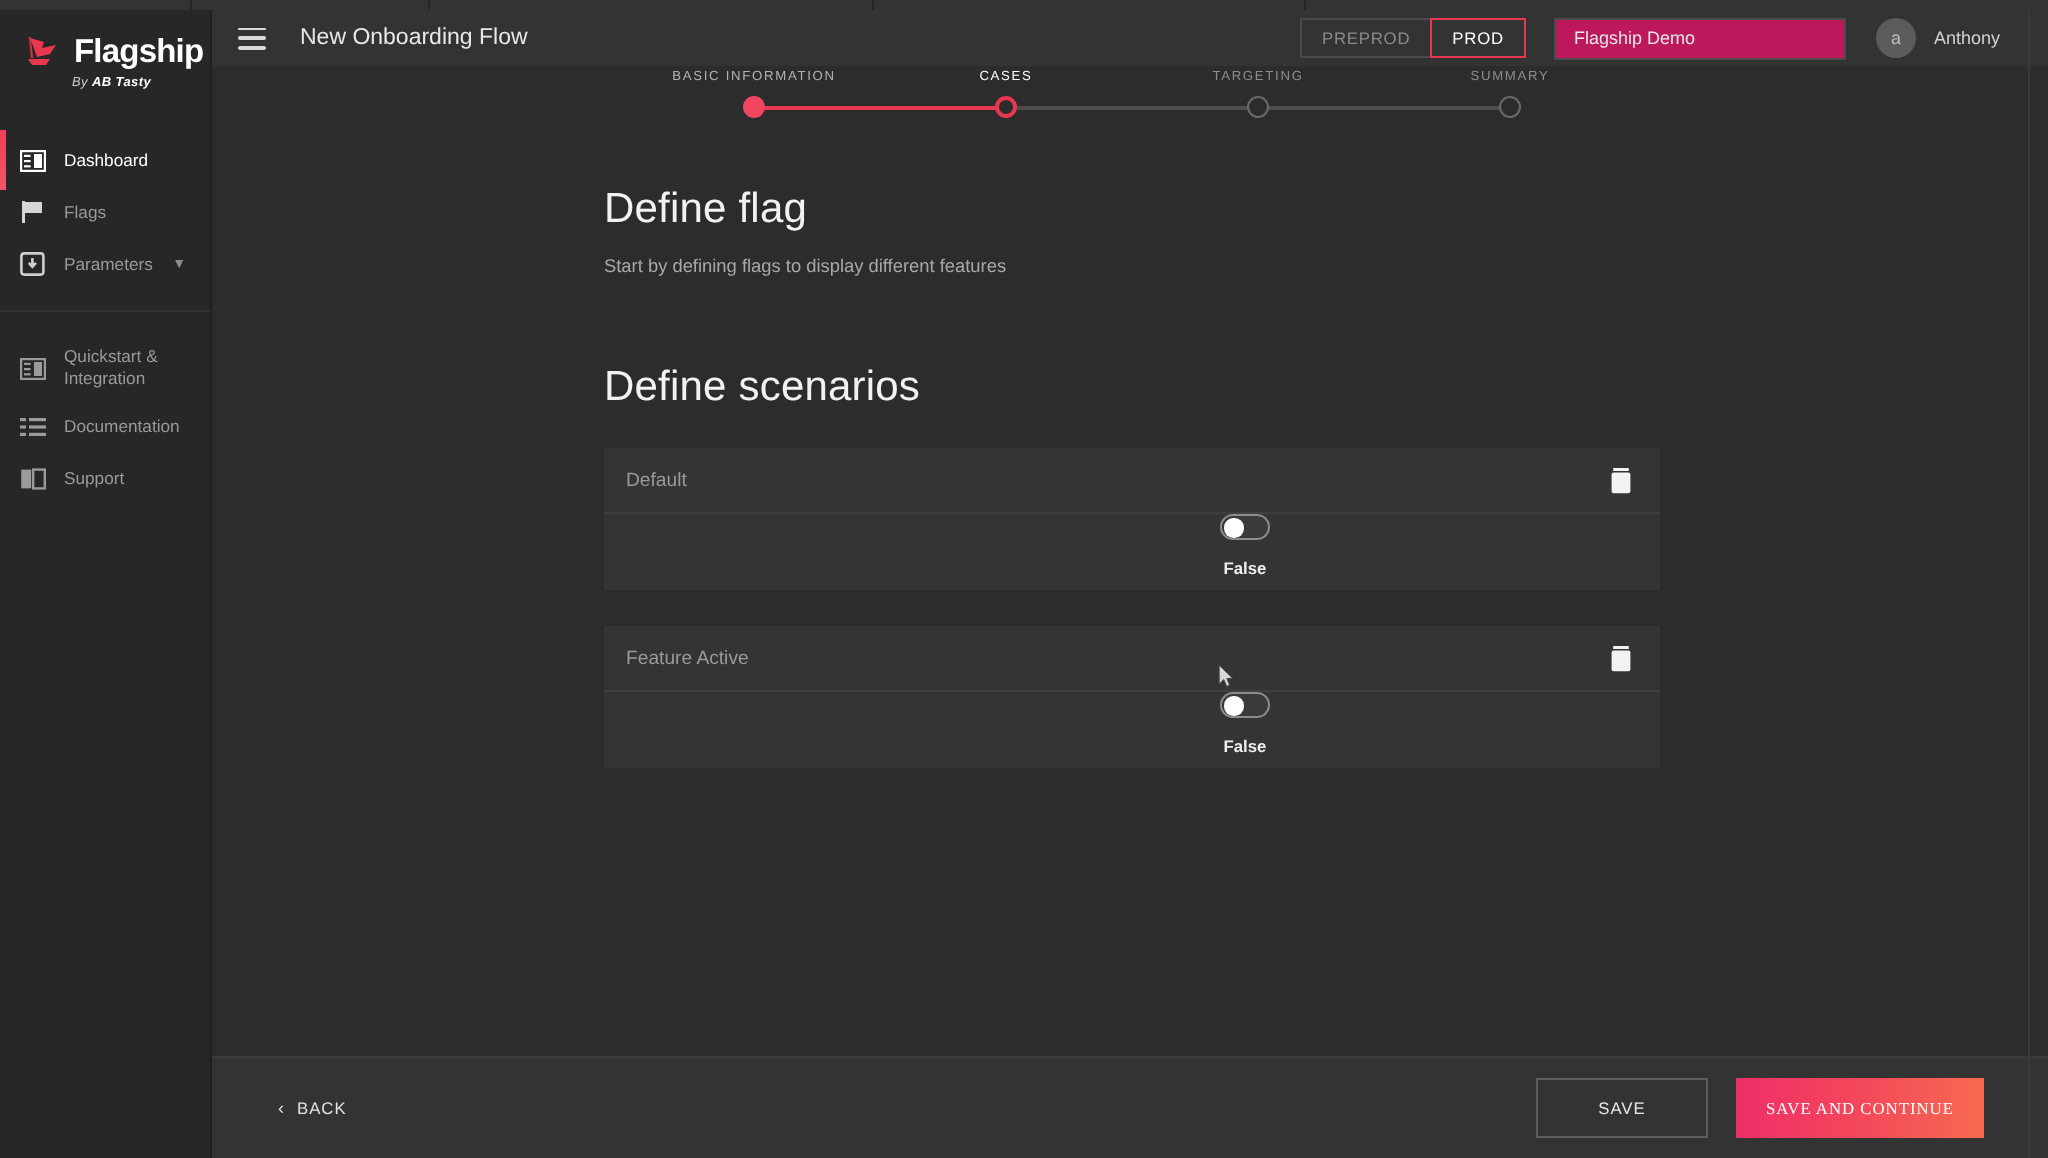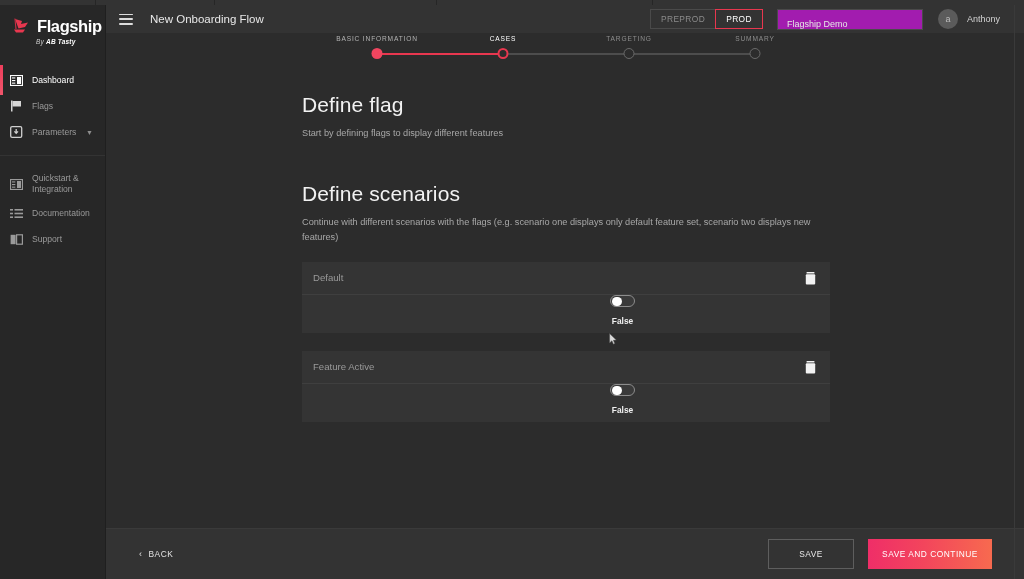--- a/index.html
+++ b/index.html
@@ -58,22 +58,22 @@
   .topbar-right { margin-left:auto; display:flex; align-items:center; padding-right:24px; gap:0; }
   .env-toggle { display:flex; }
   .env-btn {
     height:20px; padding:0 10px; display:flex; align-items:center; justify-content:center;
     font-size:8.4px; letter-spacing:.4px; color:#8b8b8b; border:1px solid #4a4a4a;
     cursor:pointer; background:transparent;
   }
   .env-btn.active { color:#ffffff; border-color:#e8374f; margin-left:-1px; }
   .org-select {
     width:146px; height:21px; margin-left:14px; border:1px solid #4a4a4a;
-    display:flex; align-items:flex-end; padding-left:9px; color:#e6e6e6; font-size:9px;
-    cursor:pointer; background:#a21caf;
+    display:flex; align-items:center; padding-left:9px; color:#e6e6e6; font-size:9px;
+    cursor:pointer; background:#be185d;
   }
   .avatar {
     width:20px; height:20px; border-radius:50%; background:#5b5b5b; color:#bdbdbd;
     display:flex; align-items:center; justify-content:center; font-size:9px; margin-left:15px;
   }
   .user-name { color:#d2d2d2; font-size:9px; margin-left:9px; }
 
   
   .stepper { position:absolute; top:33px; left:106px; width:918px; height:30px; background:#2c2c2c; }
   .step-labels { position:relative; height:14px; }
@@ -151,21 +151,21 @@
     width:86px; height:30px; border:1px solid #5e5e5e; background:transparent;
     color:#e8e8e8; font-size:8.4px; letter-spacing:.5px; cursor:pointer;
     display:flex; align-items:center; justify-content:center;
     font-family:"Liberation Sans", sans-serif;
   }
   .btn-primary {
     width:124px; height:30px; border:0;
     background: linear-gradient(90deg,#ef2e68 0%,#f3455c 45%,#f76a4f 100%);
     color:#ffffff; font-size:8.4px; letter-spacing:.5px; cursor:pointer;
     display:flex; align-items:center; justify-content:center;
-    font-family:Liberation Sans, sans-serif;
+    font-family:Liberation Serif, serif;
   }
   .cursor { position:absolute; left:503px; top:268px; width:8px; height:12px; pointer-events:none; }
   .rail { position:absolute; top:5px; right:9px; width:1px; height:574px; background:#3a3a3a; }
 </style>
 </head>
 <body>
 
 <div class="app">
 
   <div class="tabstrip">
@@ -311,21 +311,20 @@
   </div>
 
   <main class="main">
     <div class="content">
 
       <h1 class="sec-title">Define flag</h1>
       <div class="sec-sub">Start by defining flags to display different features</div>
 
 
       <h1 class="sec-title" style="margin-top:42px">Define scenarios</h1>
-      <div class="sec-sub">Continue with different scenarios with the flags (e.g. scenario one displays only default feature set, scenario two displays new features)</div>
 
       <section class="scenario-card">
         <div class="scenario-head">
           <span class="scenario-name">Default</span>
           <span class="trash">
             <svg width="11" height="13" viewBox="0 0 11 13">
                 <rect x="1.6" y="0" width="7.8" height="1.5" fill="#f2f2f2"></rect>
                 <rect x="0.8" y="2.2" width="9.4" height="10.4" rx="1" fill="#f2f2f2"></rect>
               </svg>
           </span>

